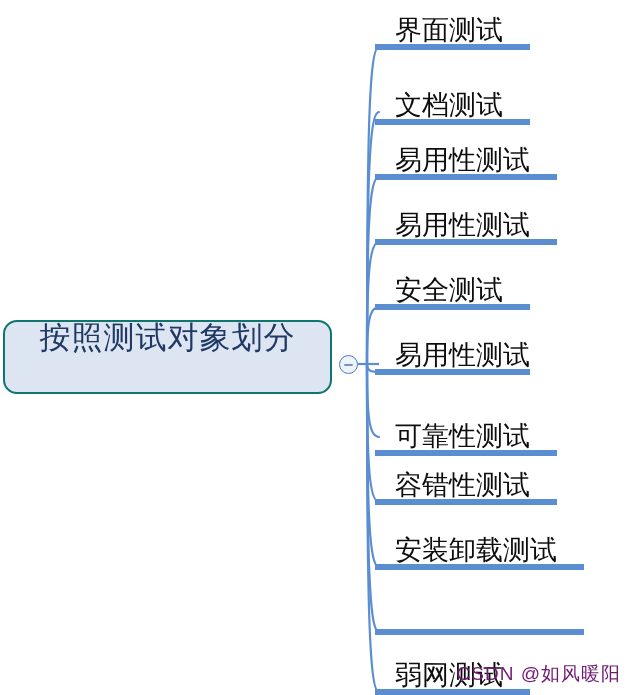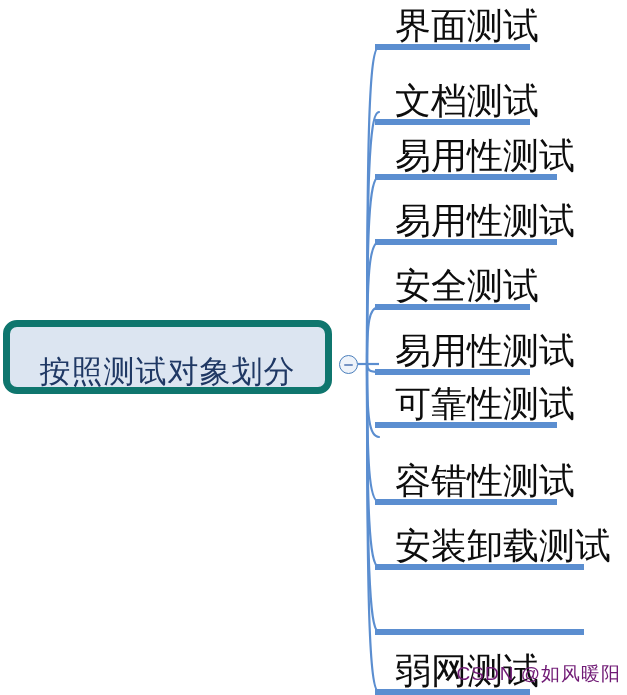--- a/index.html
+++ b/index.html
@@ -30,24 +30,24 @@
   }
   
   #root-node {
     position: absolute;
     left: 3px;
     top: 320px;
     width: 329px;
     height: 74px;
     box-sizing: border-box;
     background: #dce5f1;
-    border: 7px solid #0f766e;
+    border: 2px solid #0f766e;
     border-radius: 14px;
     display: flex;
-    align-items: flex-end;
+    align-items: flex-start;
     justify-content: center;
   }
   #root-node .root-label {
     font-size: 31px;
     color: #1f3864;
     letter-spacing: 1px;
     white-space: nowrap;
     line-height: 1;
   }
   
@@ -73,21 +73,21 @@
   }
   
   .branch {
     position: absolute;
     left: 375px;
   }
   .branch-label {
     position: absolute;
     left: 20px;
     bottom: 6px;
-    font-size: 36px;
+    font-size: 27px;
     color: #0d0d0d;
     white-space: nowrap;
     line-height: 1;
   }
   .branch-bar {
     position: absolute;
     left: 0;
     bottom: 0;
     height: 6px;
     background: #5b8ed0;
@@ -149,21 +149,21 @@
         <span class="branch-bar" style="width: 182px; background: rgb(91, 142, 208);"></span>
       </div>
       <div class="branch" style="top: 258px; height: 52px; width: 185px;">
         <span class="branch-label">安全测试</span>
         <span class="branch-bar" style="width: 155px; background: rgb(91, 142, 208);"></span>
       </div>
       <div class="branch" style="top: 323px; height: 52px; width: 185px;">
         <span class="branch-label">易用性测试</span>
         <span class="branch-bar" style="width: 155px; background: rgb(91, 142, 208);"></span>
       </div>
-      <div class="branch" style="top: 376px; height: 52px; width: 212px;">
+      <div class="branch" style="top: 404px; height: 52px; width: 212px;">
         <span class="branch-label">可靠性测试</span>
         <span class="branch-bar" style="width: 182px; background: rgb(91, 142, 208);"></span>
       </div>
       <div class="branch" style="top: 453px; height: 52px; width: 212px;">
         <span class="branch-label">容错性测试</span>
         <span class="branch-bar" style="width: 182px; background: rgb(91, 142, 208);"></span>
       </div>
       <div class="branch" style="top: 518px; height: 52px; width: 239px;">
         <span class="branch-label">安装卸载测试</span>
         <span class="branch-bar" style="width: 209px; background: rgb(91, 142, 208);"></span>

